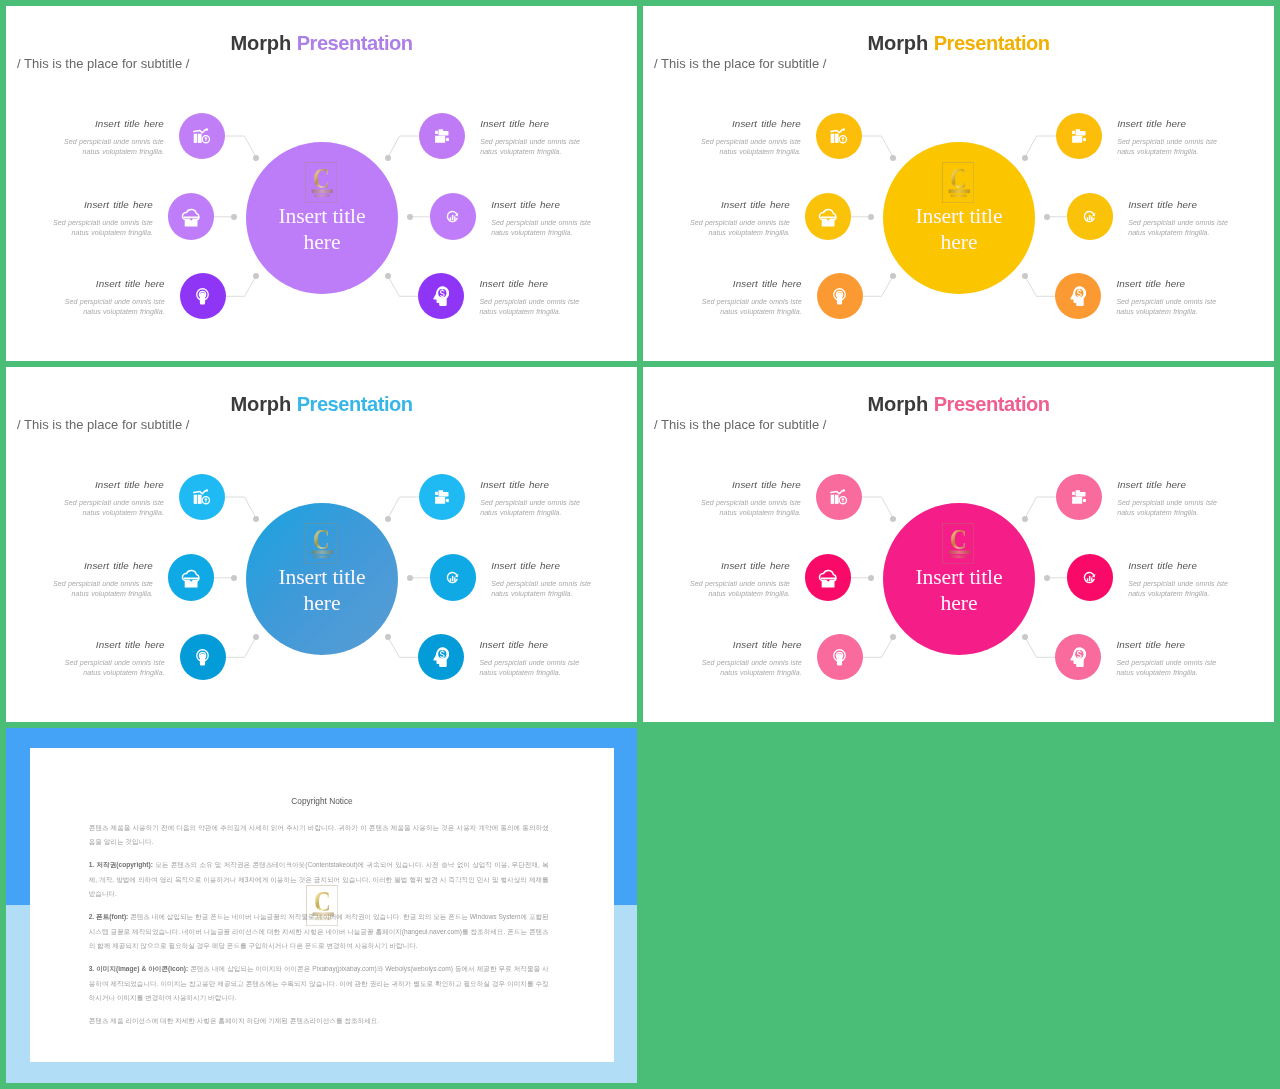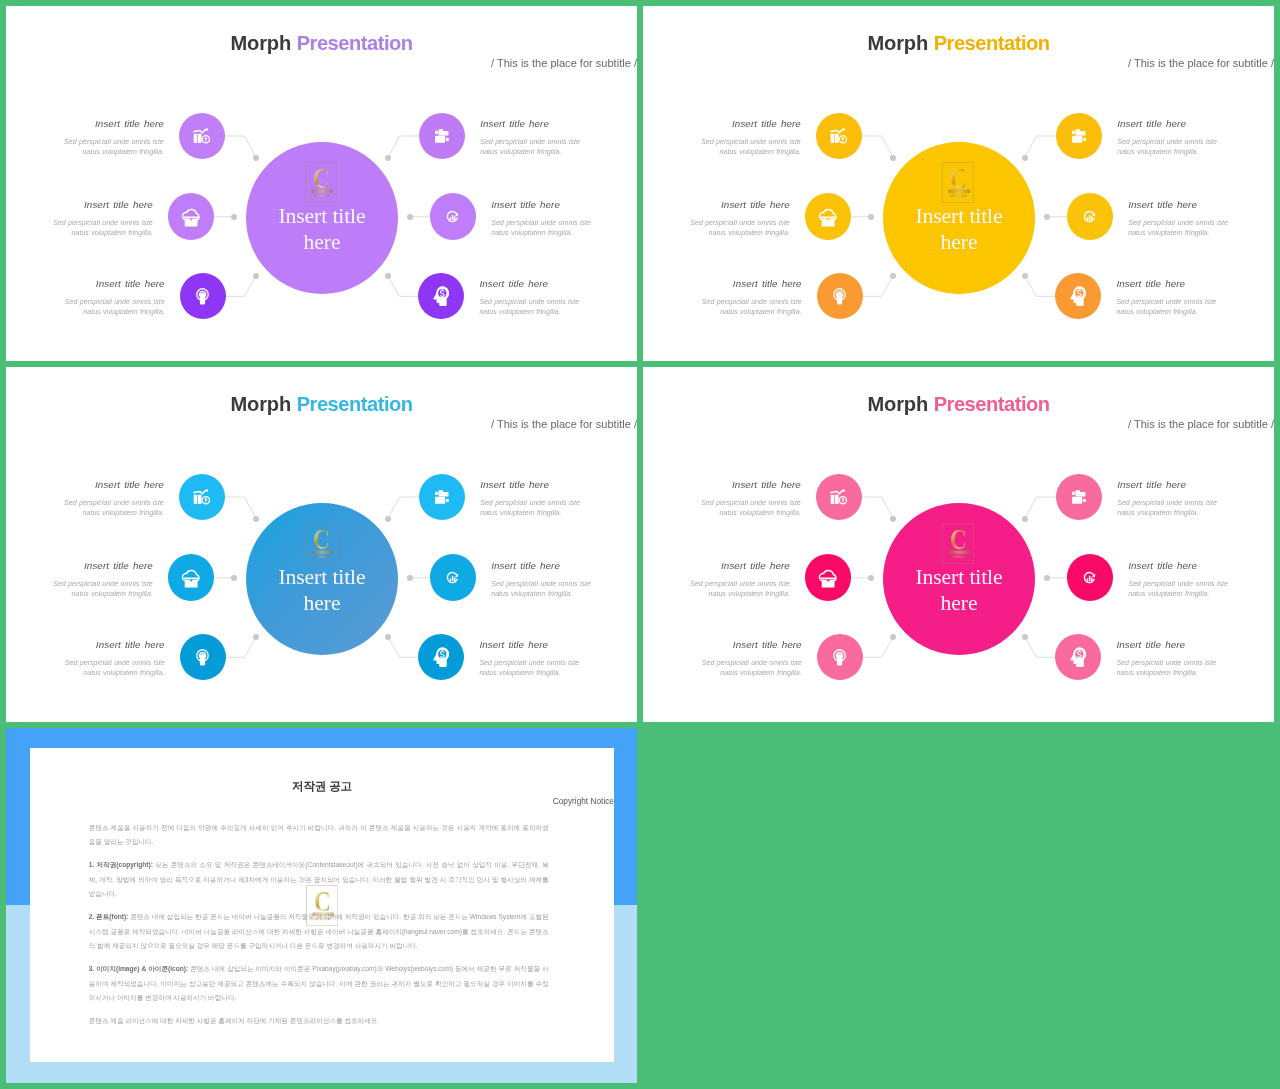--- a/index.html
+++ b/index.html
@@ -8,21 +8,21 @@
 .slide{position:absolute;background:#ffffff;overflow:hidden;}
 .s1{left:6px;top:6px;width:631px;height:355px;}
 .s2{left:643px;top:6px;width:631px;height:355px;}
 .s3{left:6px;top:367px;width:631px;height:355px;}
 .s4{left:643px;top:367px;width:631px;height:355px;}
 .s5{left:6px;top:728px;width:631px;height:355px;background:#44a2f7;}
 
 
 .mtitle{position:absolute;left:0;right:0;top:25.6px;text-align:center;font-size:20.1px;line-height:22px;font-weight:bold;color:#3b3b3b;letter-spacing:-0.12px;white-space:nowrap;}
 .mtitle .accent{font-weight:bold;letter-spacing:-0.48px;}
-.msub{position:absolute;left:0;right:0;top:53px;text-align:right;font-size:11px;line-height:9px;color:#676767;letter-spacing:0.02px;}
+.msub{position:absolute;left:0;right:0;top:53px;text-align:left;font-size:13px;line-height:9px;color:#676767;letter-spacing:0.02px;padding-left:11px;}
 
 .hub{position:absolute;border-radius:50%;}
 .hubtext{position:absolute;left:0;right:0;top:61px;color:#fdf6ff;font-size:21.6px;line-height:26px;text-align:center;font-weight:400;letter-spacing:-0.1px;font-family:Liberation Serif, serif;}
 
 .node{position:absolute;border-radius:50%;display:flex;align-items:center;justify-content:center;}
 .node svg{display:block;}
 
 .lbl{position:absolute;width:104px;font-style:italic;}
 .lbl .t{font-size:9.8px;color:#545454;white-space:nowrap;margin-bottom:8px;letter-spacing:0.08px;word-spacing:1.3px;line-height:11px;}
 .lbl .d{font-size:7.05px;color:#a8a8a8;line-height:10px;letter-spacing:0.02px;word-spacing:0.4px;}
@@ -32,21 +32,21 @@
 .conn{position:absolute;overflow:visible;}
 .dot{position:absolute;width:6px;height:6px;border-radius:50%;background:#c9c9c9;}
 
 .wm{position:absolute;width:36px;height:44px;pointer-events:none;}
 
 
 .cband{position:absolute;left:0;top:0;width:631px;height:177px;background:#44a2f7;}
 .cband2{position:absolute;left:0;top:177px;width:631px;height:178px;background:#b2ddf7;}
 .cpaper{position:absolute;left:24px;top:20px;width:584px;height:314px;background:#fff;}
 .ctitle{position:absolute;left:24px;width:584px;top:51px;text-align:center;font-size:11.6px;font-weight:bold;color:#3b3b3b;letter-spacing:-0.2px;}
-.csub{position:absolute;left:24px;width:584px;top:68px;text-align:right;font-size:8.3px;color:#555;}
+.csub{position:absolute;left:24px;width:584px;top:68px;text-align:center;font-size:8.3px;color:#555;}
 .cbody{position:absolute;left:82.7px;width:460px;top:93px;font-size:6.6px;line-height:14.45px;color:#9a9a9a;text-align:justify;}
 .cbody p{margin:0 0 8.5px 0;}
 .cbody b{color:#707070;font-weight:bold;}
 </style>
 </head>
 <body>
 
 <div id="stage">
     <div class="slide s1">
       <div class="mtitle"><span>Morph</span> <span class="accent" style="color:#ac80e8">Presentation</span></div>
@@ -601,21 +601,20 @@
       </div>
       <div class="lbl l" style="left:473.4px;top:272.3px">
         <div class="t">Insert title here</div>
         <div class="d">Sed perspiciati unde omnis iste natus voluptatem fringilla.</div>
       </div>
     </div>
     <div class="slide s5">
       <div class="cband"></div>
       <div class="cband2"></div>
       <div class="cpaper"></div>
-      <div class="ctitle">저작권 공고</div>
       <div class="csub">Copyright Notice</div>
       <div class="cbody">
         <p>콘텐츠 제품을 사용하기 전에 다음의 약관에 주의깊게 사세히 읽어 주시기 바랍니다. 귀하가 이 콘텐츠 제품을 사용하는 것은 사용자 계약에 동의에 동의하셨음을 알리는 것입니다.</p>
         <p><b>1. 저작권(copyright):</b><span> 모든 콘텐츠의 소유 및 저작권은 콘텐츠테이크아웃(Contentstakeout)에 귀속되어 있습니다. 사전 승낙 없이 상업적 이용, 무단전재, 복제, 개작, 방법에 의하여 영리 목적으로 이용하거나 제3자에게 이용하는 것은 금지되어 있습니다. 이러한 불법 행위 발견 시 즉각적인 민사 및 형사상의 제재를 받습니다.</span></p>
         <p><b>2. 폰트(font):</b><span> 콘텐츠 내에 삽입되는 한글 폰트는 네이버 나눔글꼴의 저작물로 네이버에 저작권이 있습니다. 한글 외의 모든 폰트는 Windows System에 포함된 시스템 글꼴로 제작되었습니다. 네이버 나눔글꼴 라이선스에 대한 자세한 사항은 네이버 나눔글꼴 홈페이지(hangeul.naver.com)를 참조하세요. 폰트는 콘텐츠의 함께 제공되지 않으므로 필요하실 경우 해당 폰트를 구입하시거나 다른 폰트로 변경하여 사용하시기 바랍니다.</span></p>
         <p><b>3. 이미지(image) &amp; 아이콘(icon):</b><span> 콘텐츠 내에 삽입되는 이미지와 아이콘은 Pixabay(pixabay.com)와 Webolys(webolys.com) 등에서 제공한 무료 저작물을 사용하여 제작되었습니다. 이미지는 참고용만 제공되고 콘텐츠에는 수록되지 않습니다. 이에 관한 권리는 귀하가 별도로 확인하고 필요하실 경우 이미지를 수정하시거나 이미지를 변경하여 사용하시기 바랍니다.</span></p>
         <p>콘텐츠 제품 라이선스에 대한 자세한 사항은 홈페이지 하단에 기재된 콘텐츠라이선스를 참조하세요.</p>
       </div>
       <span class="wm" style="left:299.6px;top:157.3px;width:32.2px;height:41.2px"><svg viewBox="0 0 32.2 41.2" width="32.2" height="41.2">
           <defs>

